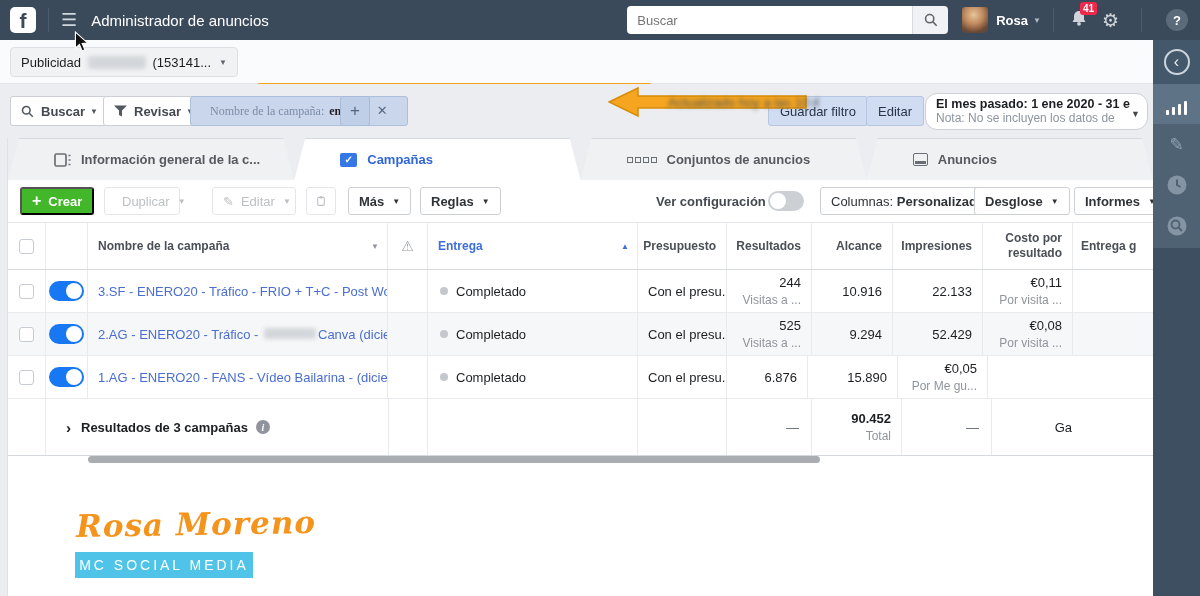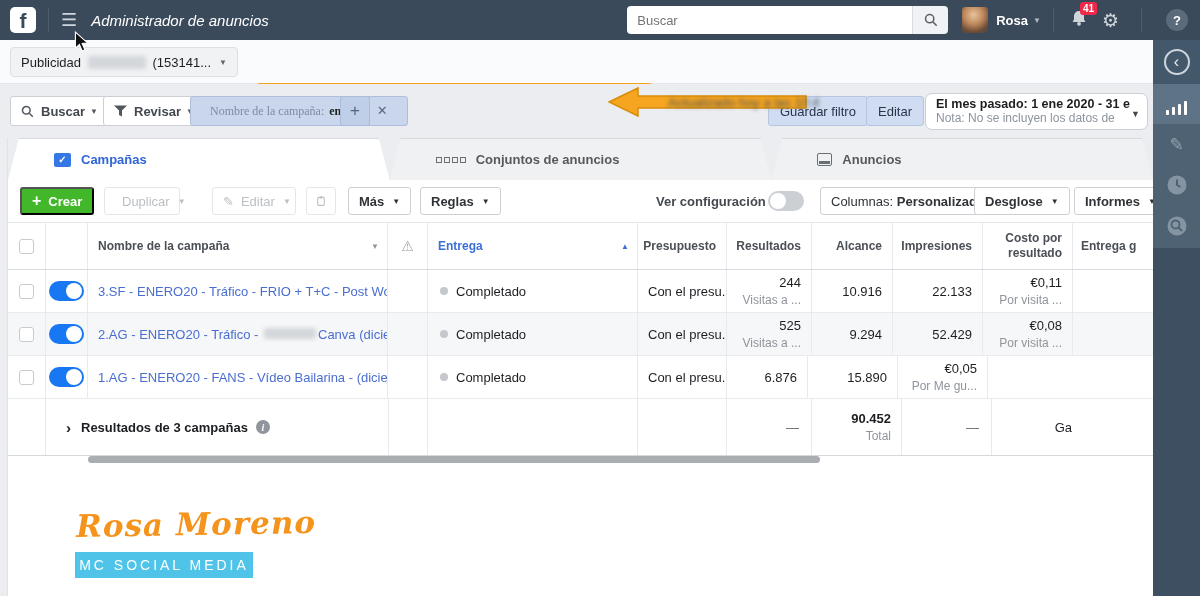--- a/index.html
+++ b/index.html
@@ -4,21 +4,21 @@
 <style>
   * { margin:0; padding:0; box-sizing:border-box; }
   body { font-family:"Liberation Sans", sans-serif; background:#fff; }
   .app { position:relative; width:1200px; height:596px; overflow:hidden; background:#fff; }
 
   
   .topbar { position:absolute; left:0; top:0; width:1200px; height:40px; background:#3a4a5b; display:flex; align-items:center; }
   .fb-logo { width:26px; height:26px; background:#fff; border-radius:5px; margin-left:10px; display:flex; align-items:flex-end; justify-content:center; color:#3a4a5b; font-weight:bold; font-size:21px; line-height:24px; }
   .tb-div { width:1px; height:24px; background:#4d5d6e; margin:0 12px; }
   .hamburger { color:#cfd6de; font-size:18px; cursor:pointer; }
-  .tb-title { color:#fff; font-size:15px; margin-left:14px;font-style:italic; }
+  .tb-title { color:#fff; font-size:15px; margin-left:14px; }
   .tb-right { margin-left:auto; display:flex; align-items:center; }
   .searchwrap { display:flex; height:28px; }
   .searchwrap input { width:285px; height:28px; border:none; border-radius:4px 0 0 4px; padding:0 10px; font-size:13px; color:#1c1e21; outline:none; }
   .search-btn { width:36px; height:28px; background:#f0f2f5; border:none; border-left:1px solid #d8dbe0; border-radius:0 4px 4px 0; display:flex; align-items:center; justify-content:center; cursor:pointer; }
   .avatar { width:26px; height:26px; border-radius:3px; margin-left:14px; background:radial-gradient(circle at 45% 30%, #e8c49a 0%, #c08a5f 40%, #6d4a33 75%, #3c4a5c 100%); }
   .tb-user { color:#fff; font-size:13px; font-weight:bold; margin-left:8px; }
   .caret { font-size:8px; color:#aeb8c2; margin-left:5px; }
   .bell-wrap { position:relative; margin:0 4px; }
   .badge { position:absolute; top:-7px; left:10px; background:#f02849; color:#fff; font-size:10px; font-weight:bold; border-radius:3px; padding:1px 3px; }
   .tb-icon { color:#cfd5db; font-size:19px; margin:0 10px; cursor:pointer; font-family:"DejaVu Sans", sans-serif; }
@@ -39,21 +39,21 @@
 
   
   .filterbar { position:absolute; left:0; top:84px; width:1153px; height:54px; background:#ebedf1; }
   .fb-btn { position:absolute; top:12px; height:30px; background:#fff; border:1px solid #ccd0d5; border-radius:3px; display:flex; align-items:center; padding:0 10px; font-size:13px; font-weight:bold; color:#444950; cursor:pointer; }
   .chip { position:absolute; left:190px; top:12px; height:30px; background:#c9d6ec; border:1px solid #aebfdc; border-radius:3px; display:flex; align-items:center; padding:0 19px; font-size:12px; cursor:pointer;font-family:Liberation Serif, serif; }
   .chip .lbl { color:#7d8ca5; }
   .chip .val { color:#1c1e21; font-weight:bold; margin-left:5px; }
   .chip .x { margin-left:7px; color:#5b6a84; font-size:13px; cursor:pointer; }
   .plus-btn { position:absolute; left:340px; top:12px; width:30px; height:30px; background:#bfcfe8; border:1px solid #a9bcd9; border-radius:3px; color:#53647f; font-size:17px; display:flex; align-items:center; justify-content:center; cursor:pointer; }
   .blue-btn { position:absolute; top:12px; height:30px; background:#d0dcf1; border:1px solid #b6c5e0; border-radius:3px; font-size:13px; color:#29344a; display:flex; align-items:center; padding:0 11px; cursor:pointer; }
-  .datebox { position:absolute; left:925px; top:9px; width:223px; height:37px; background:#fff; border:1px solid #ccd0d5; border-radius:7px; padding:3px 22px 0 10px; cursor:pointer; overflow:hidden; }
+  .datebox { position:absolute; left:925px; top:9px; width:223px; height:37px; background:#fff; border:1px solid #ccd0d5; border-radius:12px; padding:3px 22px 0 10px; cursor:pointer; overflow:hidden; }
   .datebox .d1 { font-size:12.5px; font-weight:bold; color:#1c1e21; white-space:nowrap; }
   .datebox .d2 { font-size:12px; color:#8d949e; white-space:nowrap; }
   .datebox .dc { position:absolute; right:7px; top:15px; font-size:9px; color:#44484d; }
 
   
   .tabsrow { position:absolute; left:8px; top:138px; width:1145px; height:42px; background:#ebedf1; display:flex; }
   .tab { flex:1; height:42px; clip-path:polygon(11px 0, calc(100% - 11px) 0, 100% 100%, 0 100%); background:#f0f1f3; display:flex; align-items:center; padding-left:46px; font-size:13px; font-weight:bold; color:#56595e; cursor:pointer; border-top:1px solid #d6d9dd; }
   .tab.active { background:#fff; color:#3066d6; }
   .tab .ticon { margin-right:10px; display:flex; }
   .folder-check { width:17px; height:14px; background:#3578e5; border-radius:2px; color:#fff; font-size:10px; display:flex; align-items:center; justify-content:center; }
@@ -226,20 +226,31 @@
     <div class="blue-btn" style="left:768px;">Guardar filtro</div>
     <div class="blue-btn" style="left:866px;">Editar</div>
     <div class="datebox">
       <div class="d1">El mes pasado: 1 ene 2020 - 31 e</div>
       <div class="d2">Nota: No se incluyen los datos de</div>
       <div class="dc">▼</div>
     </div>
   </div>
 
   <div class="tabsrow">
+    <div class="tab">
+      <span class="ticon">
+        <svg width="17" height="14" viewBox="0 0 17 14">
+            <rect x="1" y="1" width="11" height="12" rx="1.5" fill="none" stroke="#6a6f75" stroke-width="1.7"></rect>
+            <line x1="14.5" y1="2.5" x2="16.5" y2="2.5" stroke="#6a6f75" stroke-width="1.7"></line>
+            <line x1="14.5" y1="7" x2="16.5" y2="7" stroke="#6a6f75" stroke-width="1.7"></line>
+            <line x1="14.5" y1="11.5" x2="16.5" y2="11.5" stroke="#6a6f75" stroke-width="1.7"></line>
+          </svg>
+      </span>
+      <span>Información general de la c...</span>
+    </div>
     <div class="tab active">
       <span class="ticon">
           <span class="folder-check">✓</span>
         </span>
       <span>Campañas</span>
     </div>
     <div class="tab">
       <span class="ticon grid4">
           <span></span>
           <span></span>

